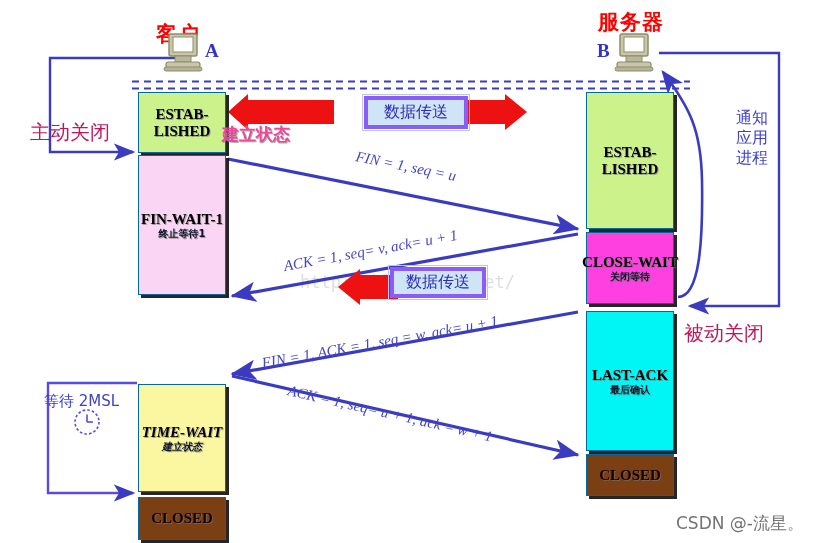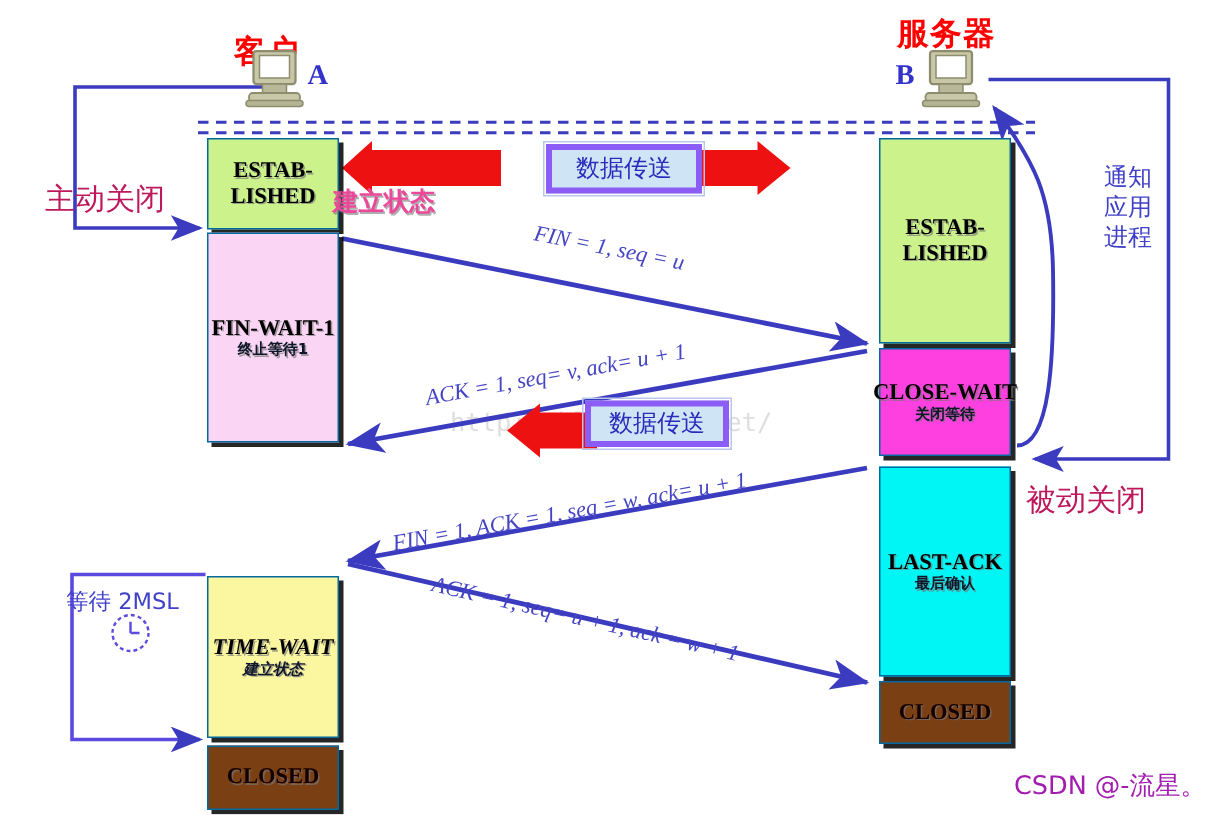--- a/index.html
+++ b/index.html
@@ -127,21 +127,21 @@
   }
 
   
   .wm-url {
     color: #d9d9d9;
     font-family: "DejaVu Sans Mono", monospace;
     font-size: 17px;
     white-space: nowrap;
   }
   .wm-csdn {
-    color: #a21caf;
+    color: #737373;
     font-family: "DejaVu Sans", sans-serif;
     font-size: 17px;
     white-space: nowrap;
   }
   svg { display: block; }
 </style>
 </head>
 <body>
 
 <div id="stage">

